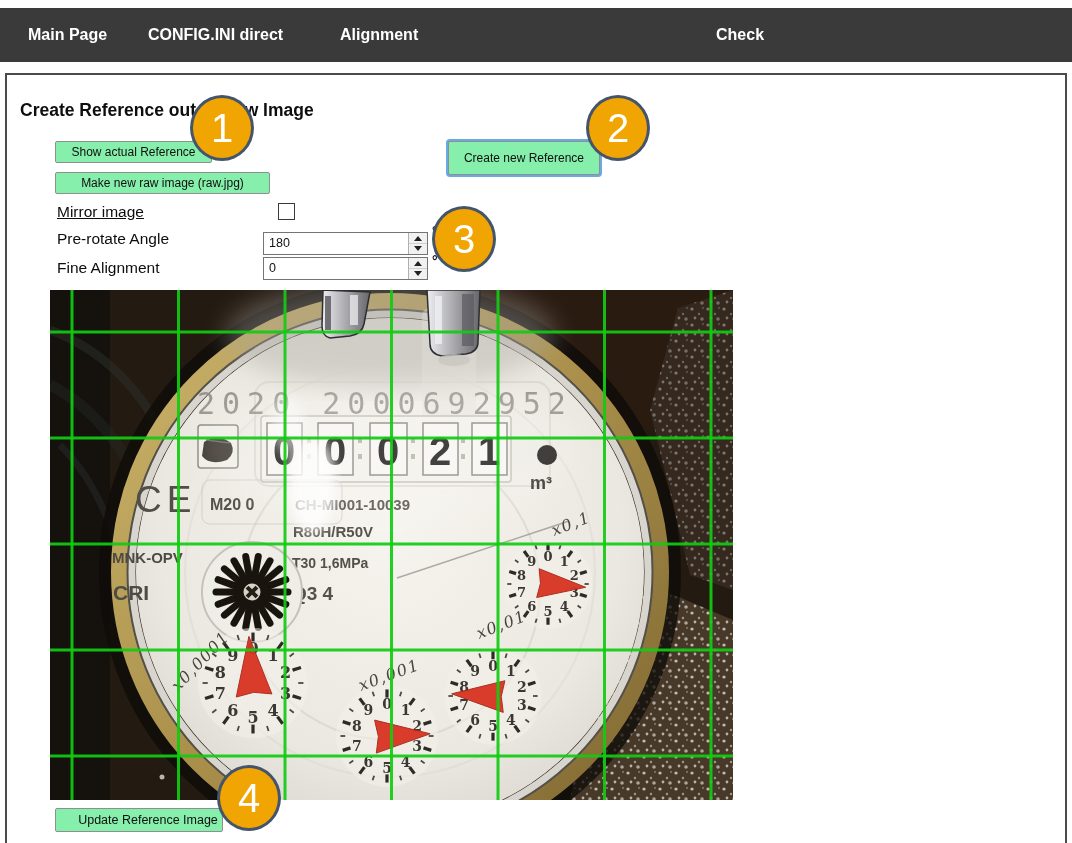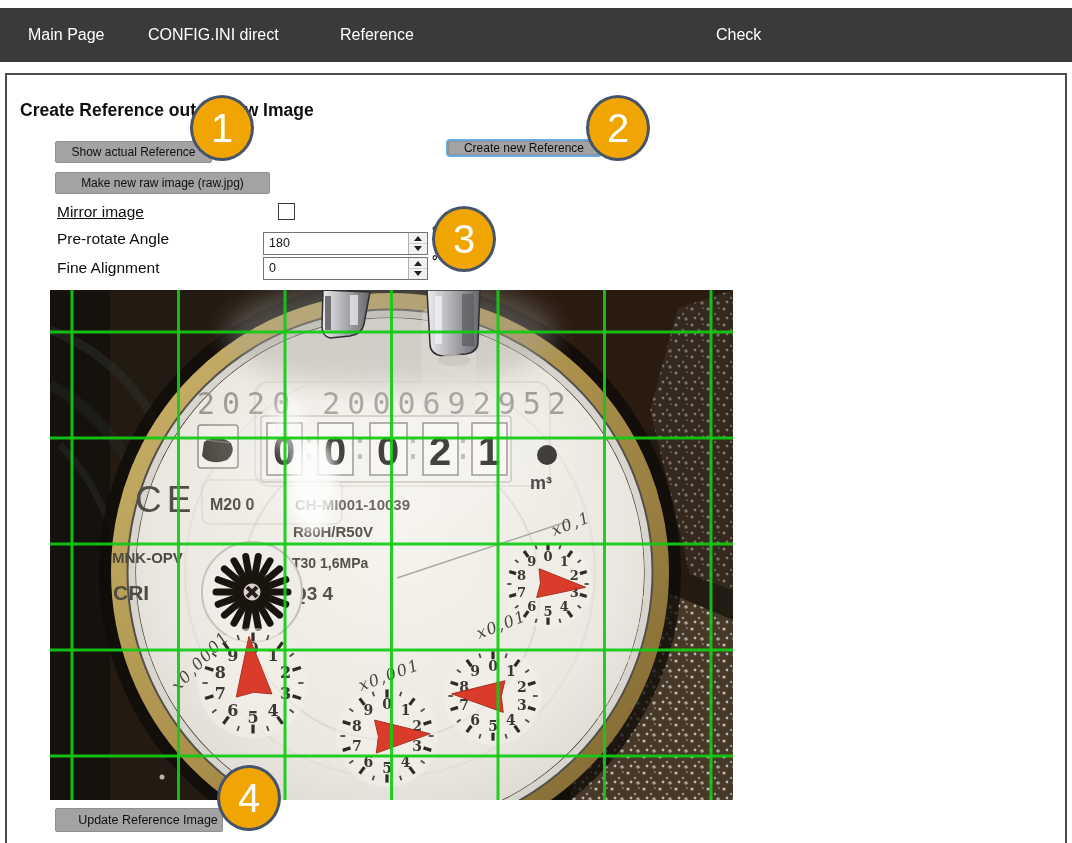--- a/index.html
+++ b/index.html
@@ -1,32 +1,32 @@
 <!DOCTYPE html>
 <html><head>
 <meta charset="utf-8">
 <style>
   html,body{margin:0;padding:0;}
   body{width:1072px;height:843px;position:relative;background:#ffffff;overflow:hidden;
        font-family:"Liberation Sans",sans-serif;}
 
   
   .nav{position:absolute;left:0;top:8px;width:1072px;height:54px;background:#3a3a3a;z-index:4;}
-  .nav span{position:absolute;top:0;height:54px;line-height:54px;color:#ffffff;font-size:16px;cursor:pointer;white-space:nowrap;}
+  .nav span{position:absolute;top:0;height:54px;line-height:54px;color:#ffffff;font-size:16px;cursor:pointer;white-space:nowrap;font-weight:bold;}
 
   
   .frame{position:absolute;left:5px;top:73px;width:1058px;height:790px;border:2px solid #4b4b4b;background:#ffffff;z-index:1;}
 
   .title{position:absolute;left:20px;top:100px;font-size:17.5px;font-weight:bold;color:#0e0e0e;z-index:3;}
 
-  .btn{position:absolute;background:#a3a3a3;border:1px solid #8f8f8f;border-radius:2px;
+  .btn{position:absolute;background:#86efac;border:1px solid #8f8f8f;border-radius:2px;
        font-size:12px;color:#0f0f0f;text-align:center;font-family:"Liberation Sans",sans-serif;
        display:flex;align-items:center;justify-content:center;z-index:3;cursor:pointer;box-sizing:border-box;}
   #btn-show{left:55px;top:141px;width:157px;height:22px;}
-  #btn-create{left:448px;top:141px;width:152px;height:14px;box-shadow:0 0 0 2px #69aae4;}
+  #btn-create{left:448px;top:141px;width:152px;height:34px;box-shadow:0 0 0 2px #69aae4;}
   #btn-raw{left:55px;top:172px;width:215px;height:22px;}
   #btn-update{left:55px;top:808px;width:168px;height:24px;font-size:12.5px;padding-left:18px;}
 
   .lbl{position:absolute;left:57px;font-size:15.5px;color:#0d0d0d;z-index:3;}
   #lbl-mirror{top:203px;text-decoration:underline;} #lbl-prerotate{top:230px;} #lbl-fine{top:259px;}
 
   .checkbox{position:absolute;left:278px;top:203px;width:15px;height:15px;background:#fff;border:1.5px solid #3a3a3a;z-index:3;cursor:pointer;}
 
   .numwrap{position:absolute;left:263px;width:165px;height:23px;border:1px solid #747474;background:#fff;box-sizing:border-box;z-index:3;}
   #num-prerotate{top:232px;padding-left:42px;} #num-fine{top:257px;}
@@ -53,21 +53,21 @@
   #badge2{left:586px;top:95px;}
   #badge3{left:432px;top:206px;}
   #badge4{left:217px;top:765px;}
 </style>
 </head>
 <body>
 
 <div class="nav">
   <span style="left:28px">Main Page</span>
   <span style="left:148px">CONFIG.INI direct</span>
-  <span style="left:340px">Reference</span>
+  <span style="left:340px">Alignment</span>
   <span style="left:716px">Check</span>
 </div>
 
 <div class="frame"></div>
 
 <div class="title">Create Reference out of Raw Image</div>
 
 <div class="btn" id="btn-show">Show actual Reference</div>
 <div class="btn" id="btn-create">Create new Reference</div>
 <div class="btn" id="btn-raw">Make new raw image (raw.jpg)</div>

